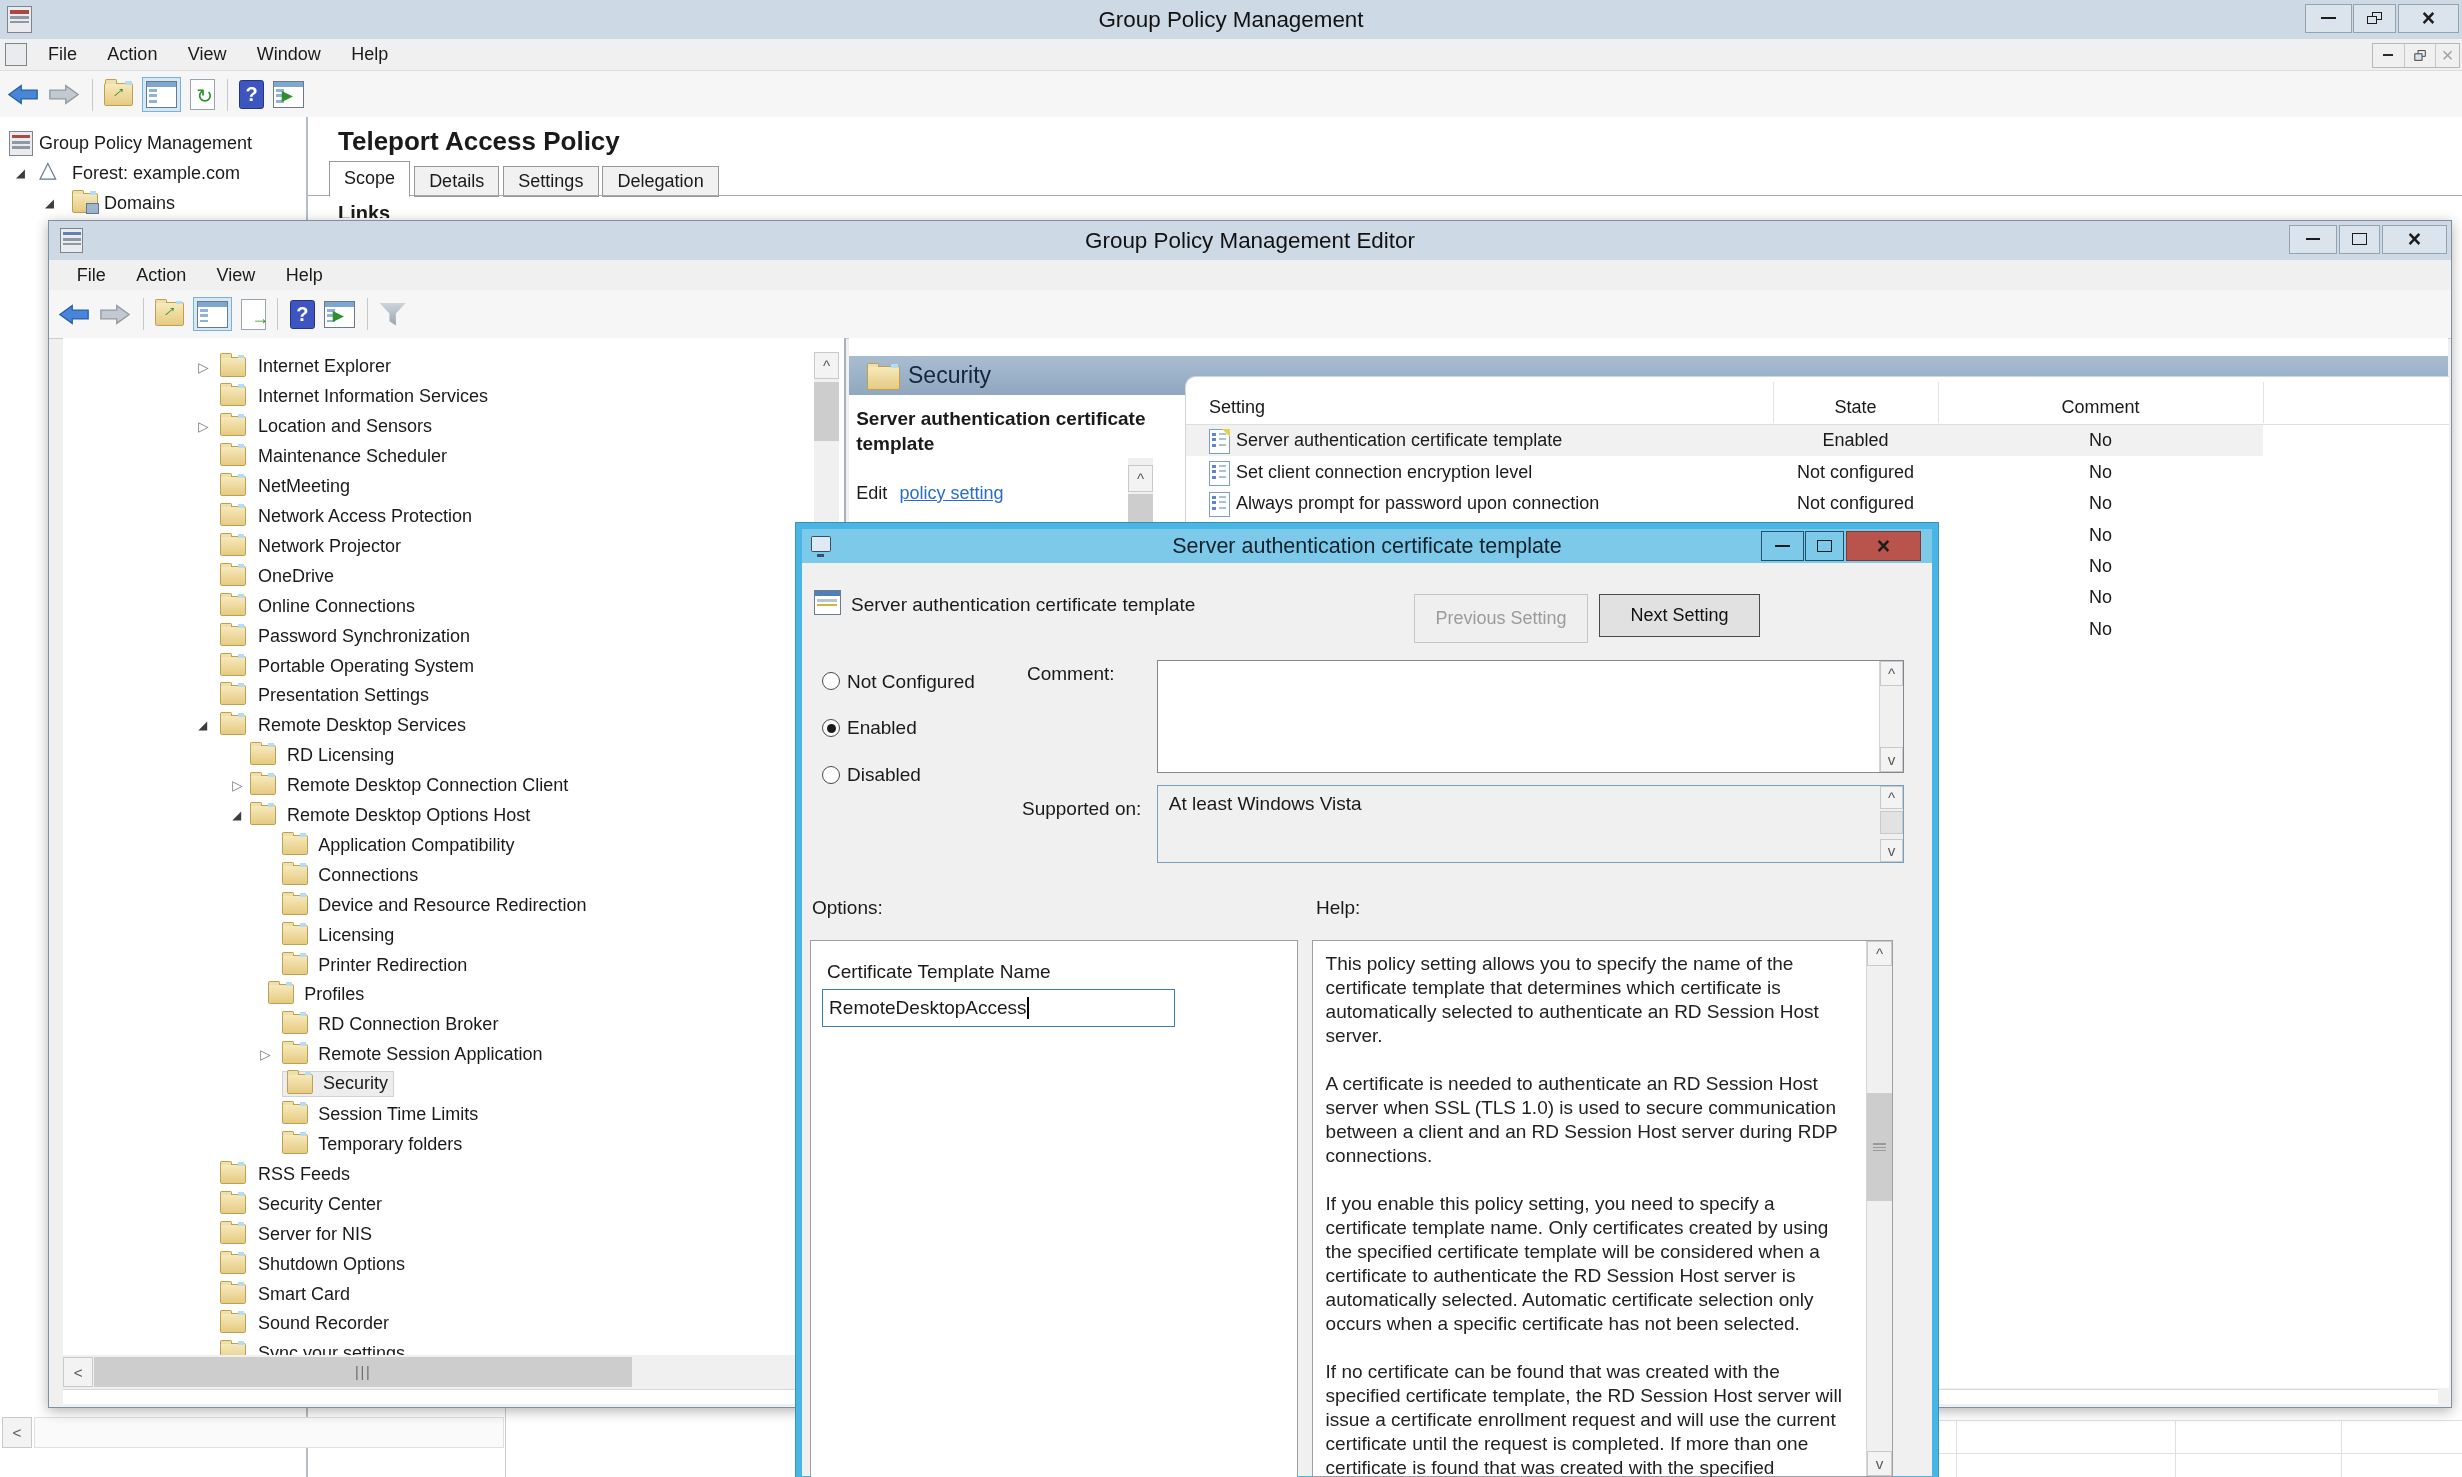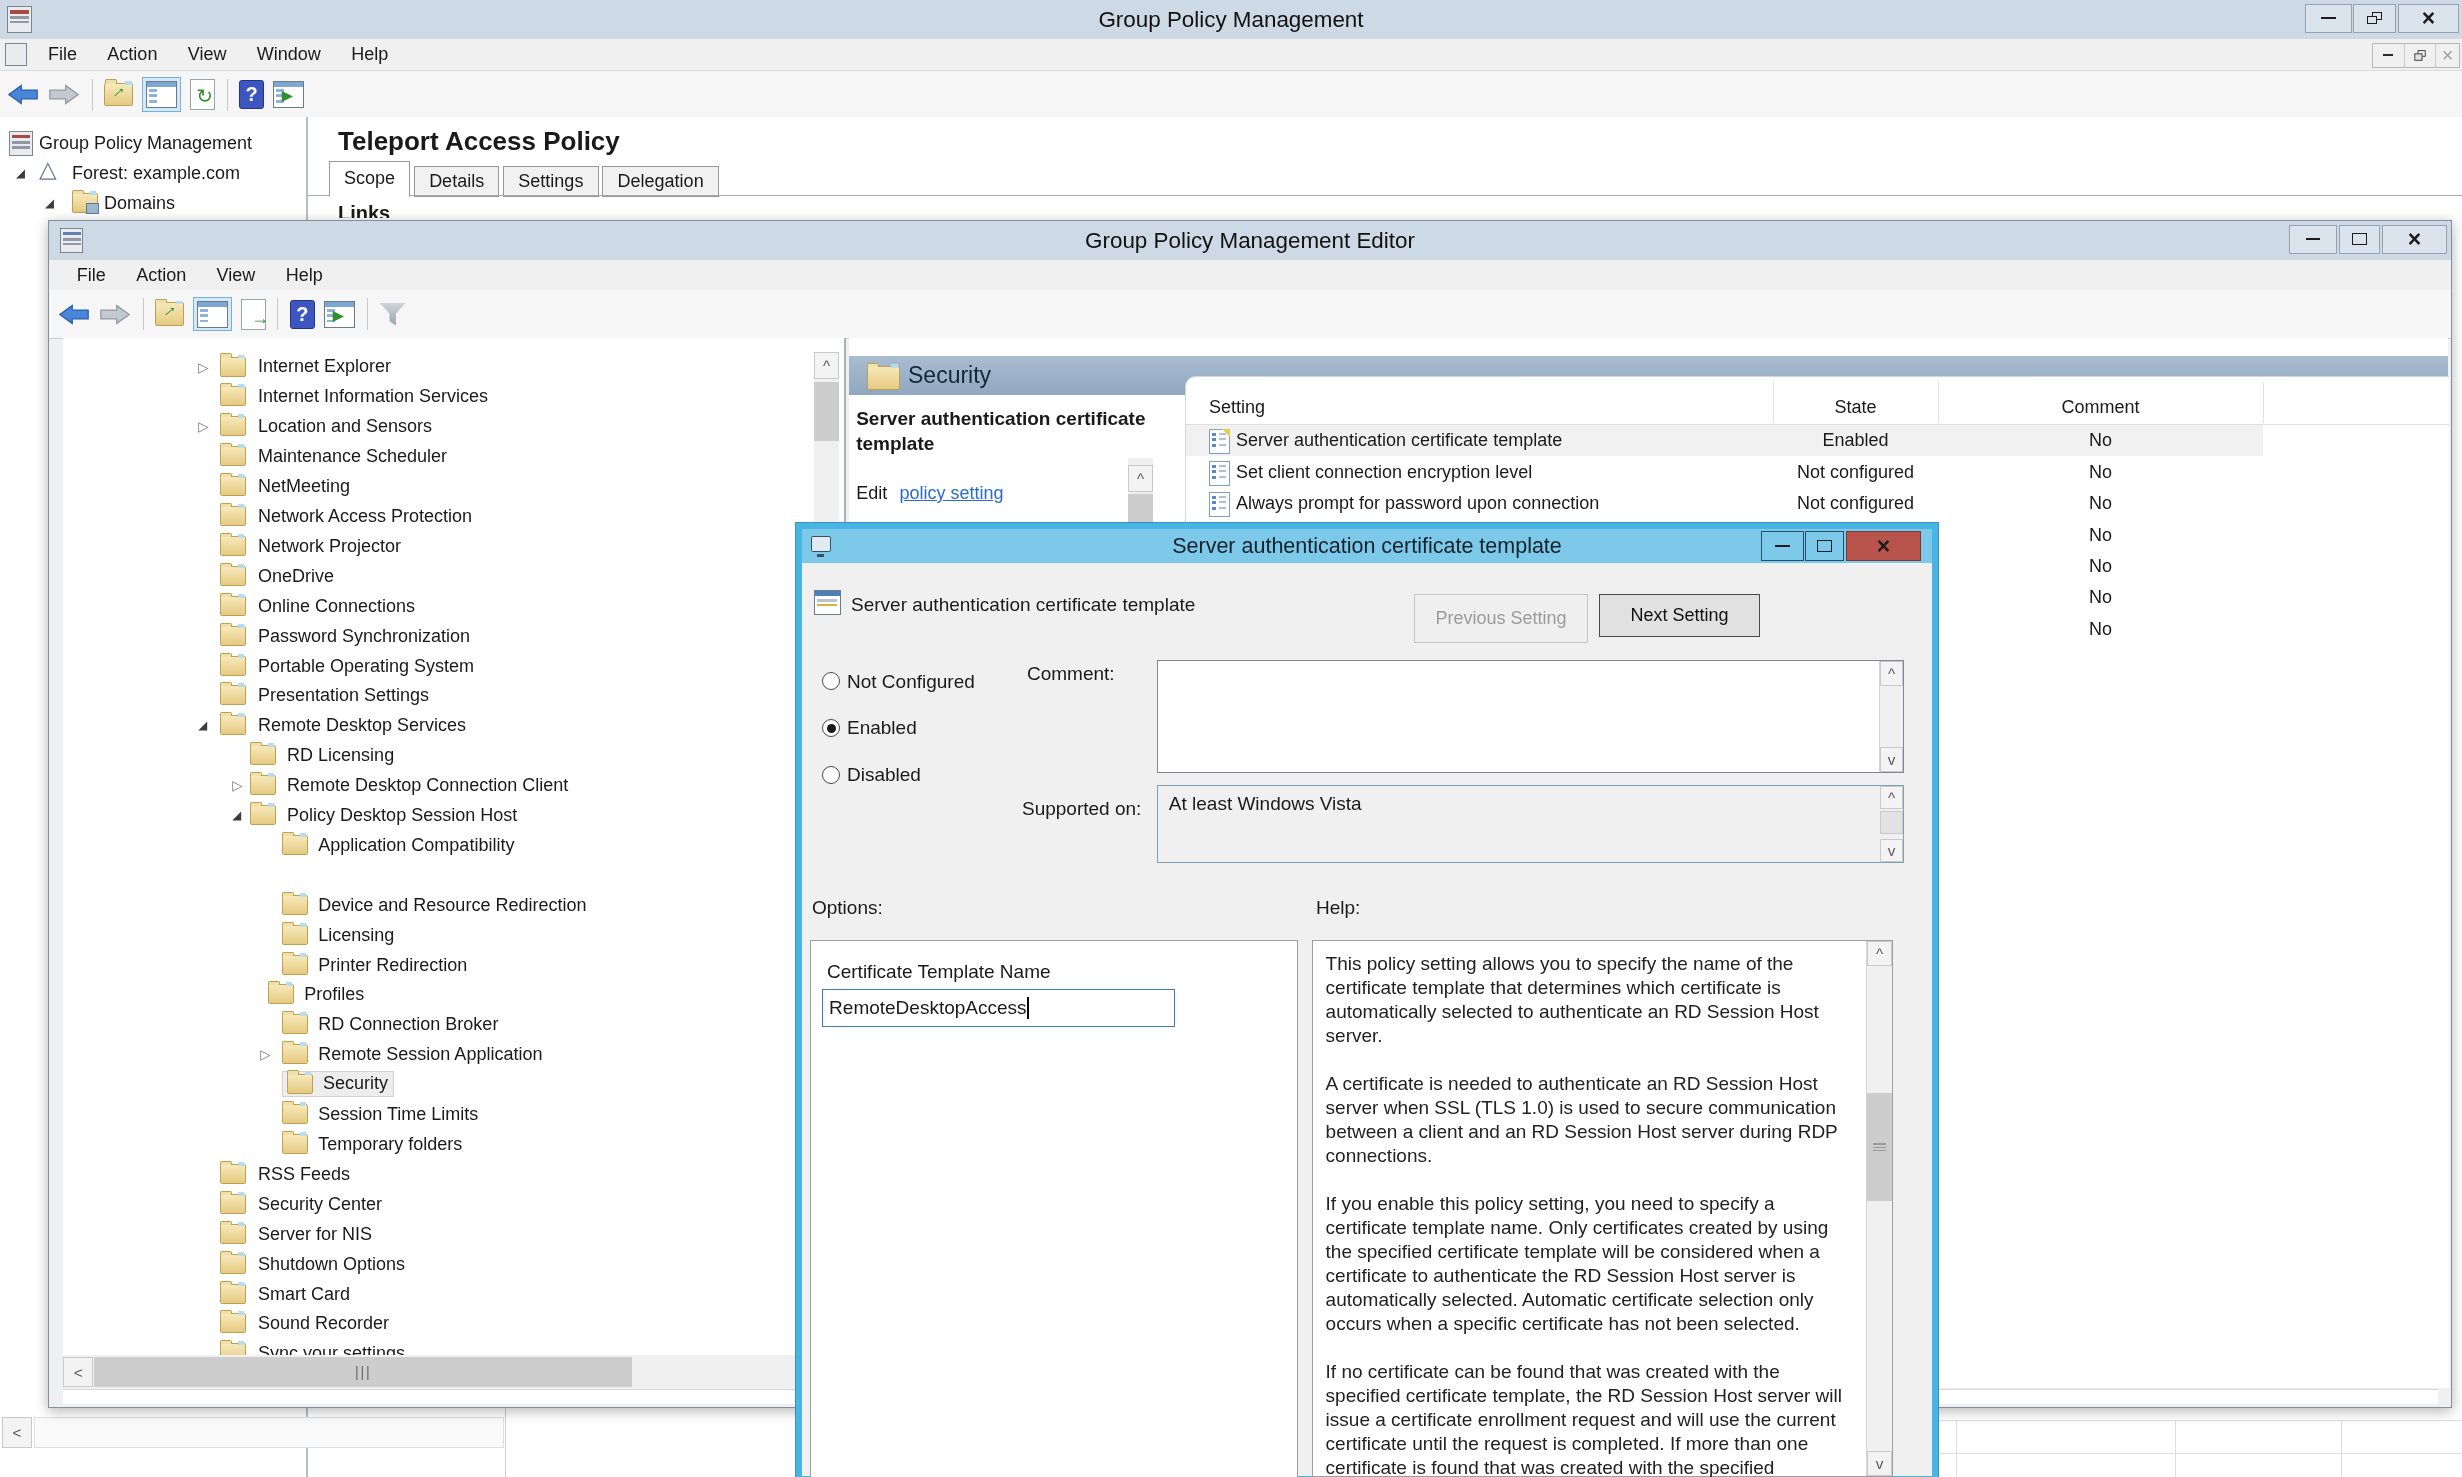--- a/index.html
+++ b/index.html
@@ -355,27 +355,33 @@
           <span class="t-exp" style="left: 169px;">▷</span>
           <span style="position: absolute; left: 187px; display: flex; align-items: center;">
             <span class="folder" style="position: relative;"></span>
             <span style="margin-left: 10.8px;">Remote Desktop Connection Client</span>
           </span>
         </div>
         <div class="t-row" style="top: 462px; left: 0px; width: 781px;">
           <span class="t-exp open" style="left: 169px;">◢</span>
           <span style="position: absolute; left: 187px; display: flex; align-items: center;">
             <span class="folder" style="position: relative;"></span>
-            <span style="margin-left: 10.8px;">Policy Desktop Session Host</span>
+            <span style="margin-left: 10.8px;">Remote Desktop Options Host</span>
           </span>
         </div>
         <div class="t-row" style="top: 492px; left: 0px; width: 781px;">
           <span style="position: absolute; left: 219px; display: flex; align-items: center;">
             <span class="folder" style="position: relative;"></span>
             <span style="margin-left: 10px;">Application Compatibility</span>
+          </span>
+        </div>
+        <div class="t-row" style="top: 522px; left: 0px; width: 781px;">
+          <span style="position: absolute; left: 219px; display: flex; align-items: center;">
+            <span class="folder" style="position: relative;"></span>
+            <span style="margin-left: 10px;">Connections</span>
           </span>
         </div>
         <div class="t-row" style="top: 552px; left: 0px; width: 781px;">
           <span style="position: absolute; left: 219px; display: flex; align-items: center;">
             <span class="folder" style="position: relative;"></span>
             <span style="margin-left: 10px;">Device and Resource Redirection</span>
           </span>
         </div>
         <div class="t-row" style="top: 582px; left: 0px; width: 781px;">
           <span style="position: absolute; left: 219px; display: flex; align-items: center;">

